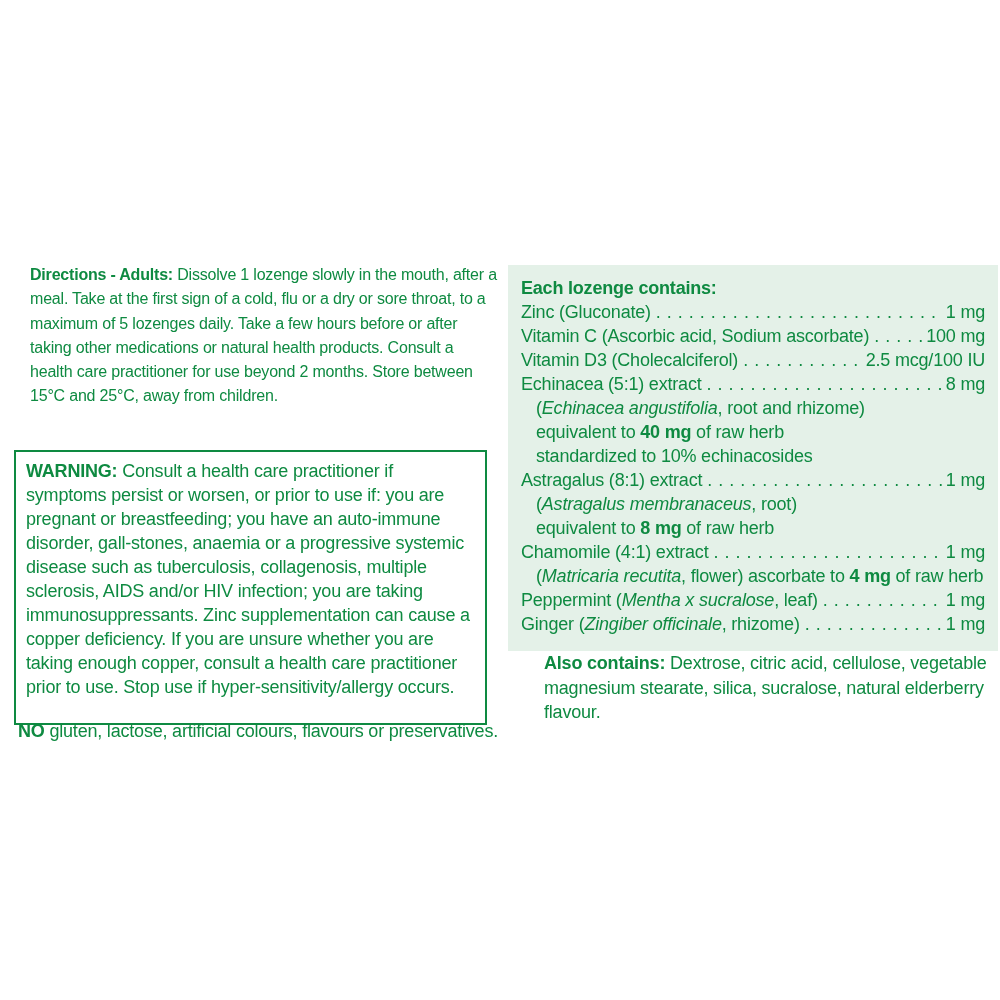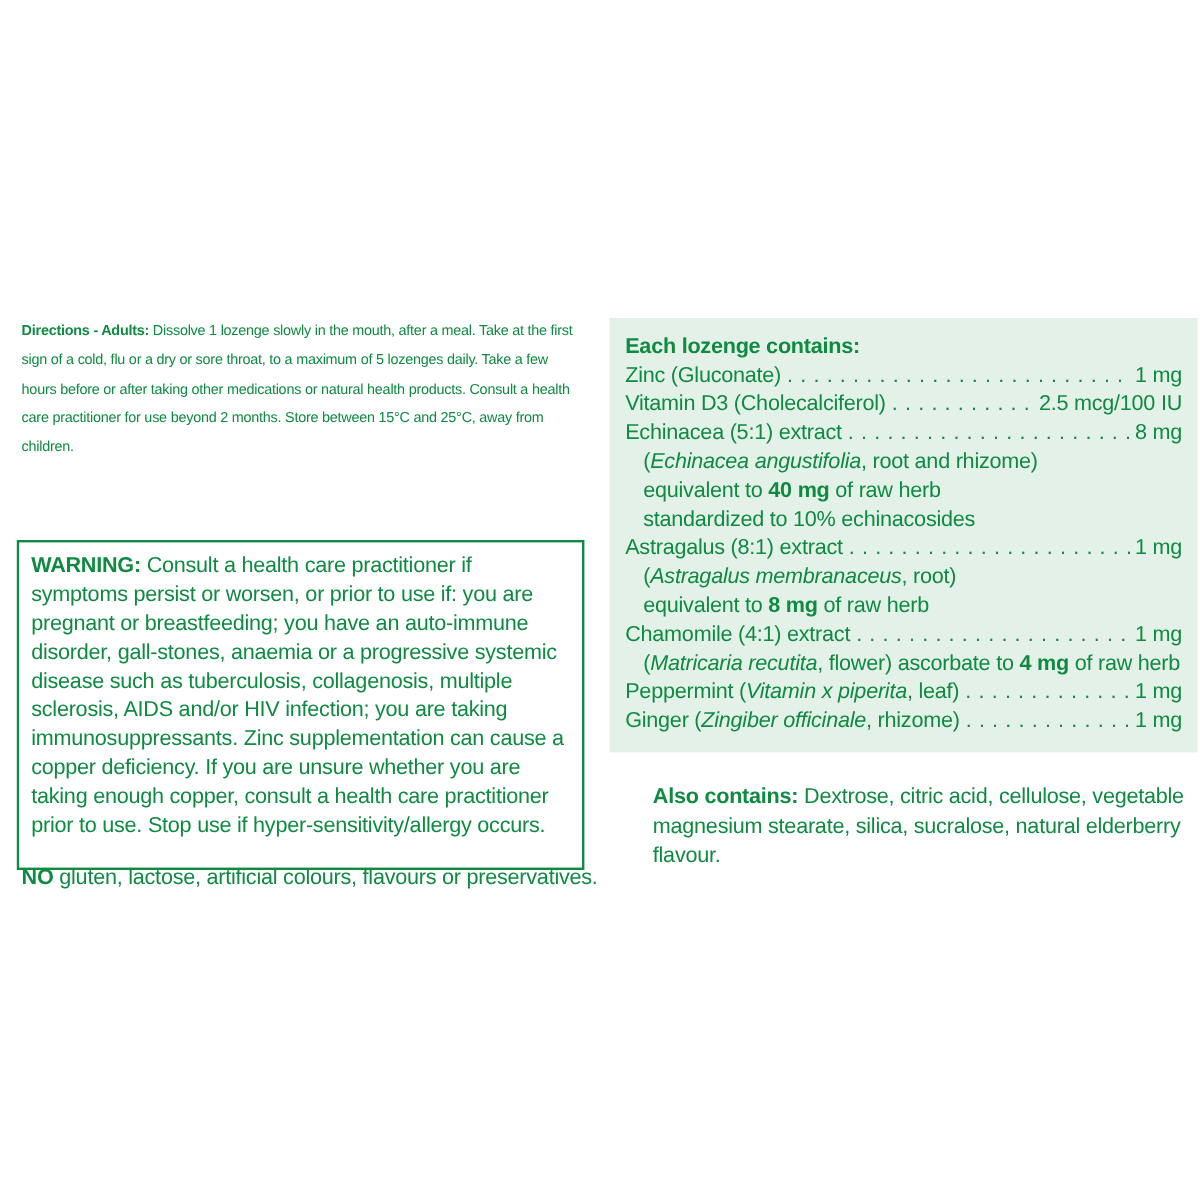--- a/index.html
+++ b/index.html
@@ -21,23 +21,23 @@
     height: 1000px;
     background: #ffffff;
     overflow: hidden;
   }
   p { margin: 0; }
   b, strong { font-weight: bold; }
   i { }
 
   .directions {
     position: absolute;
-    left: 18px; top: 263px;
+    left: 30px; top: 263px;
     width: 470px;
-    font-size: 12px;
+    font-size: 16px;
     line-height: 24.3px;
     letter-spacing: -0.2px;
   }
   .warning-box {
     position: absolute;
     left: 14px; top: 450px;
     width: 473px;
     border: 2px solid var(--green);
     padding: 7px 9px 24px 10px;
     font-size: 18px;
@@ -112,20 +112,25 @@
 
   <section class="panel">
     <p class="panel-title">Each lozenge contains:</p>
 
     <div class="row">
       <span class="name">Zinc (Gluconate)</span>
       <span class="leader"></span>
       <span class="amount">1 mg</span>
     </div>
 
+    <div class="row">
+      <span class="name">Vitamin C (Ascorbic acid, Sodium ascorbate)</span>
+      <span class="leader"></span>
+      <span class="amount">100 mg</span>
+    </div>
 
     <div class="row">
       <span class="name">Vitamin D3 (Cholecalciferol)</span>
       <span class="leader"></span>
       <span class="amount">2.5 mcg/100 IU</span>
     </div>
 
     <div class="row">
       <span class="name">Echinacea (5:1) extract</span>
       <span class="leader"></span>
@@ -144,21 +149,21 @@
     <div class="subline"><span>equivalent to </span><b>8 mg</b><span> of raw herb</span></div>
 
     <div class="row">
       <span class="name">Chamomile (4:1) extract</span>
       <span class="leader"></span>
       <span class="amount">1 mg</span>
     </div>
     <div class="subline"><span>(</span><i>Matricaria recutita</i><span>, flower) ascorbate to </span><b>4 mg</b><span> of raw herb</span></div>
 
     <div class="row">
-      <span class="name"><span>Peppermint (</span><i>Vitamin x piperita</i><span>, leaf)</span></span>
+      <span class="name"><span>Peppermint (</span><i>Mentha x sucralose</i><span>, leaf)</span></span>
       <span class="leader"></span>
       <span class="amount">1 mg</span>
     </div>
 
     <div class="row">
       <span class="name"><span>Ginger (</span><i>Zingiber officinale</i><span>, rhizome)</span></span>
       <span class="leader"></span>
       <span class="amount">1 mg</span>
     </div>
   </section>

